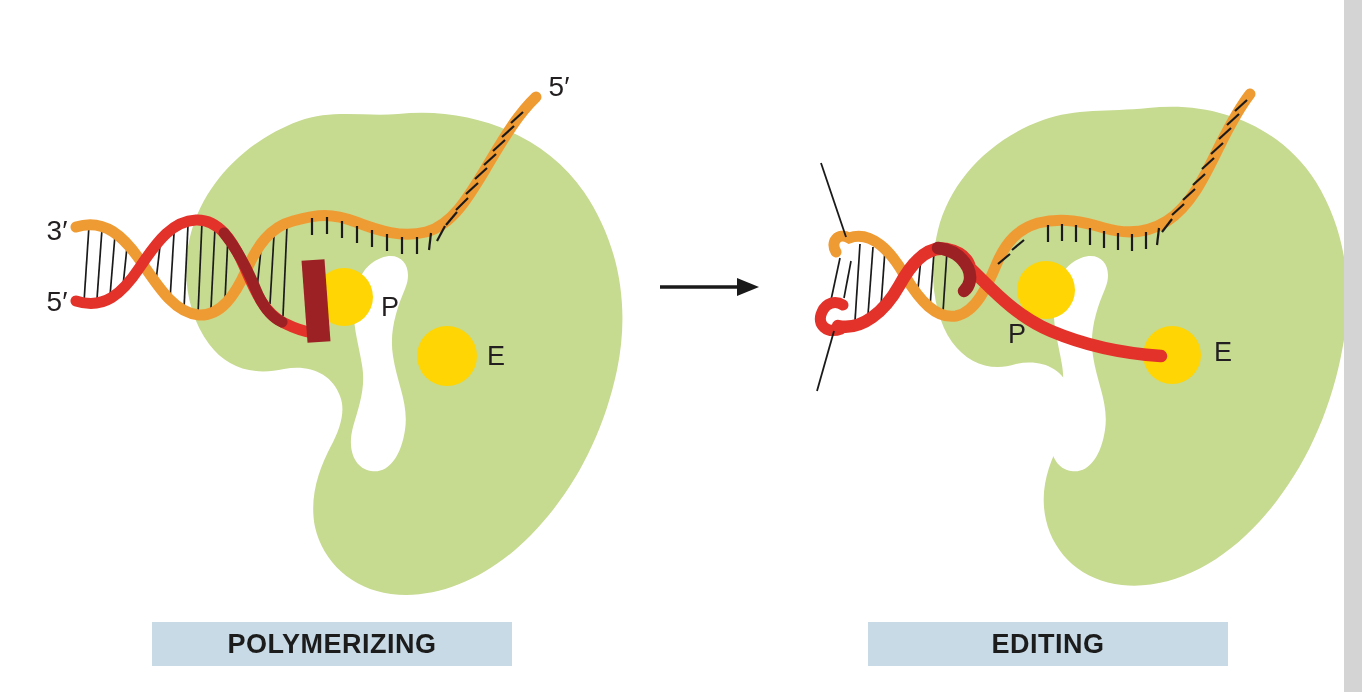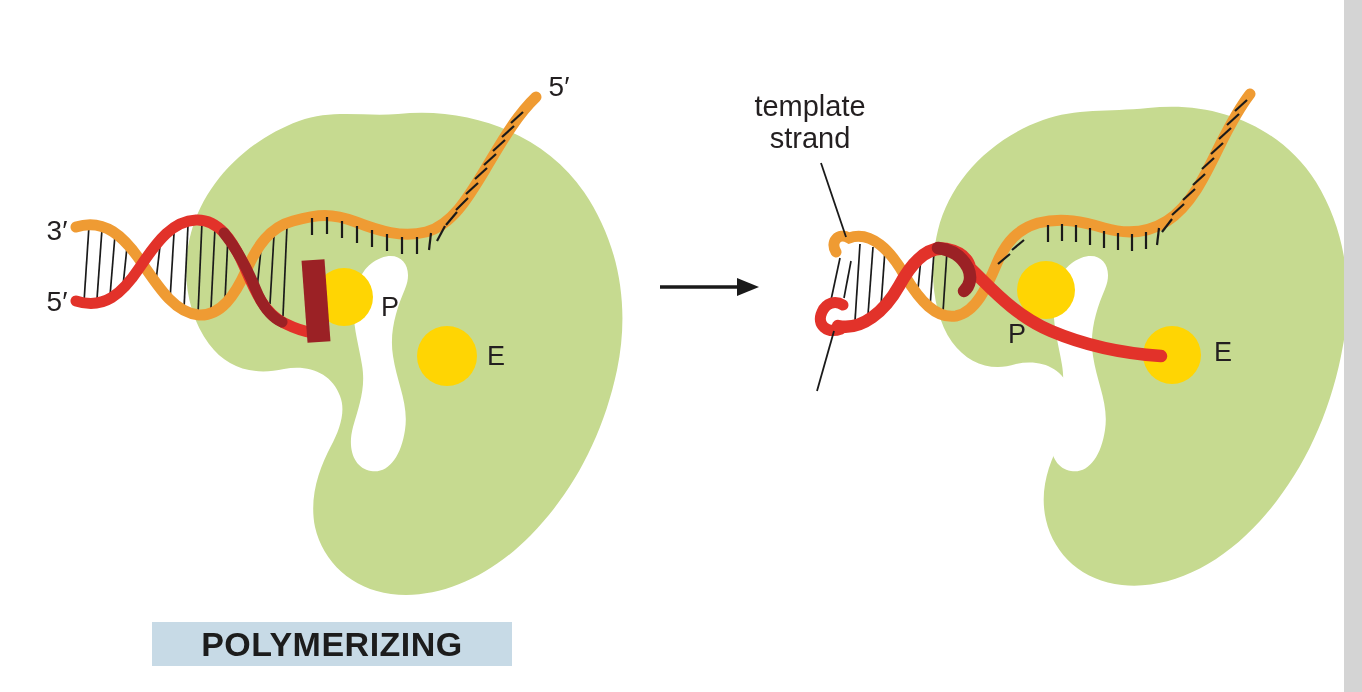--- a/index.html
+++ b/index.html
@@ -4,21 +4,21 @@
 <style>
   * { margin:0; padding:0; box-sizing:border-box; }
   html,body { background:#ffffff; font-family:"Liberation Sans", sans-serif; }
   .stage { position:relative; width:1362px; height:692px; background:#ffffff; overflow:hidden; }
   .stage svg { position:absolute; left:0; top:0; }
   .lbl { position:absolute; transform:translate(-50%,-50%); color:#231f20; white-space:nowrap; }
   .prime { font-size:28px; }
   .site  { font-size:27px; }
   .anno  { font-size:29px; white-space:normal; text-align:center; line-height:1.12; }
   .caption { position:absolute; width:360px; height:44px; display:flex; align-items:center; justify-content:center;
-             font-size:34px; font-weight:bold; letter-spacing:0.5px; color:#1c1c1c; }
+             font-size:27px; font-weight:bold; letter-spacing:0.5px; color:#1c1c1c; }
   .edge { position:absolute; top:0; right:0; width:18px; height:100%; }
   .strand { fill:none; stroke-width:11; stroke-linecap:round; }
   .ribbon { fill:none; stroke-width:12.5; stroke-linecap:round; }
   .nub    { fill:none; stroke-width:23; stroke-linecap:butt; }
   .bp line   { stroke:#1a1a1a; stroke-width:1.7; }
   .tick line { stroke:#1a1a1a; stroke-width:2.2; }
   .pointer   { stroke:#1a1a1a; stroke-width:1.8; }
 </style>
 </head>
 <body>
@@ -161,20 +161,20 @@
       <line class="pointer" x1="817" y1="391" x2="834" y2="331"></line>
     </g>
   </svg>
 
   <div class="lbl prime" style="left:57px;  top:231px;">3′</div>
   <div class="lbl prime" style="left:57px;  top:302px;">5′</div>
   <div class="lbl prime" style="left:559px; top:87px;">5′</div>
   <div class="lbl site" style="left:390px; top:307px;">P</div>
   <div class="lbl site" style="left:496px; top:356px;">E</div>
 
-  <div class="lbl anno" style="left:810px; top:122px; width:160px;">template strand</div>
   <div class="lbl site" style="left:1017px; top:334px;">P</div>
   <div class="lbl site" style="left:1223px; top:352px;">E</div>
 
   <div class="caption" style="left: 152px; top: 622px; background-color: rgb(199, 218, 230);">POLYMERIZING</div>
+  <div class="caption" style="left: 868px; top: 622px; background-color: rgb(199, 218, 230);">EDITING</div>
 
   <div class="edge" style="background-color: rgb(212, 212, 212);"></div>
 </div>
 
 </body></html>

